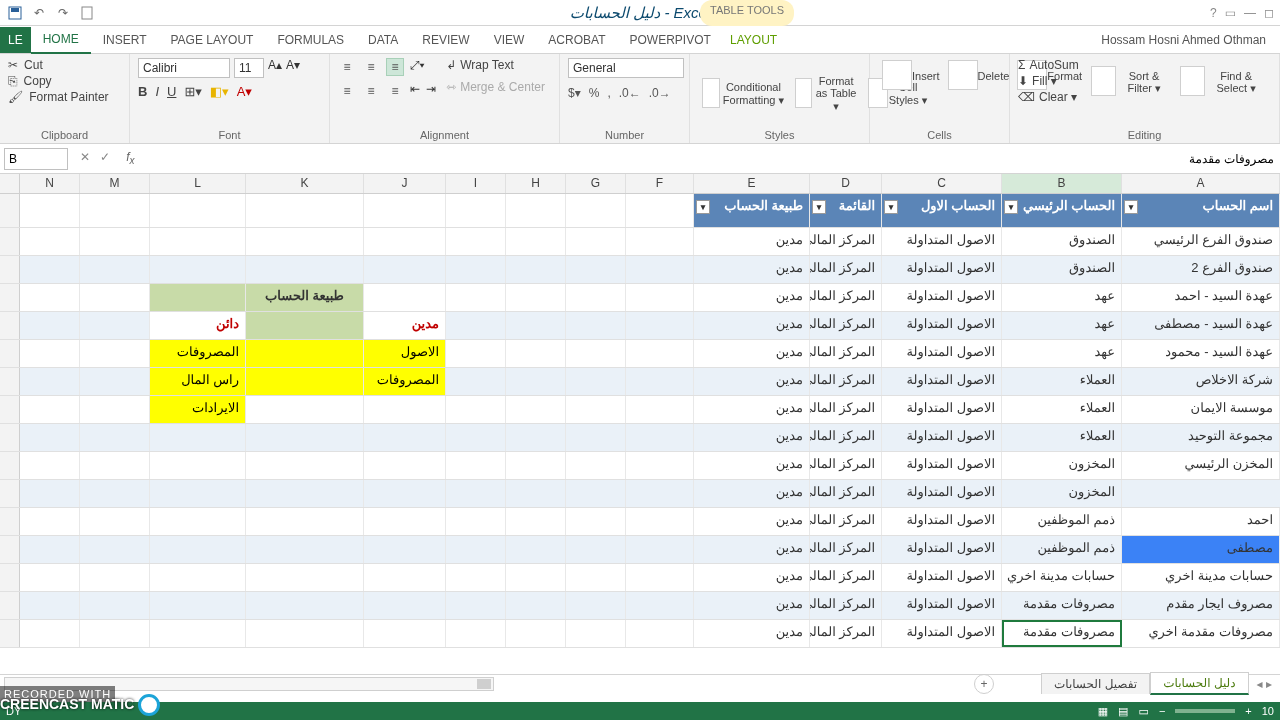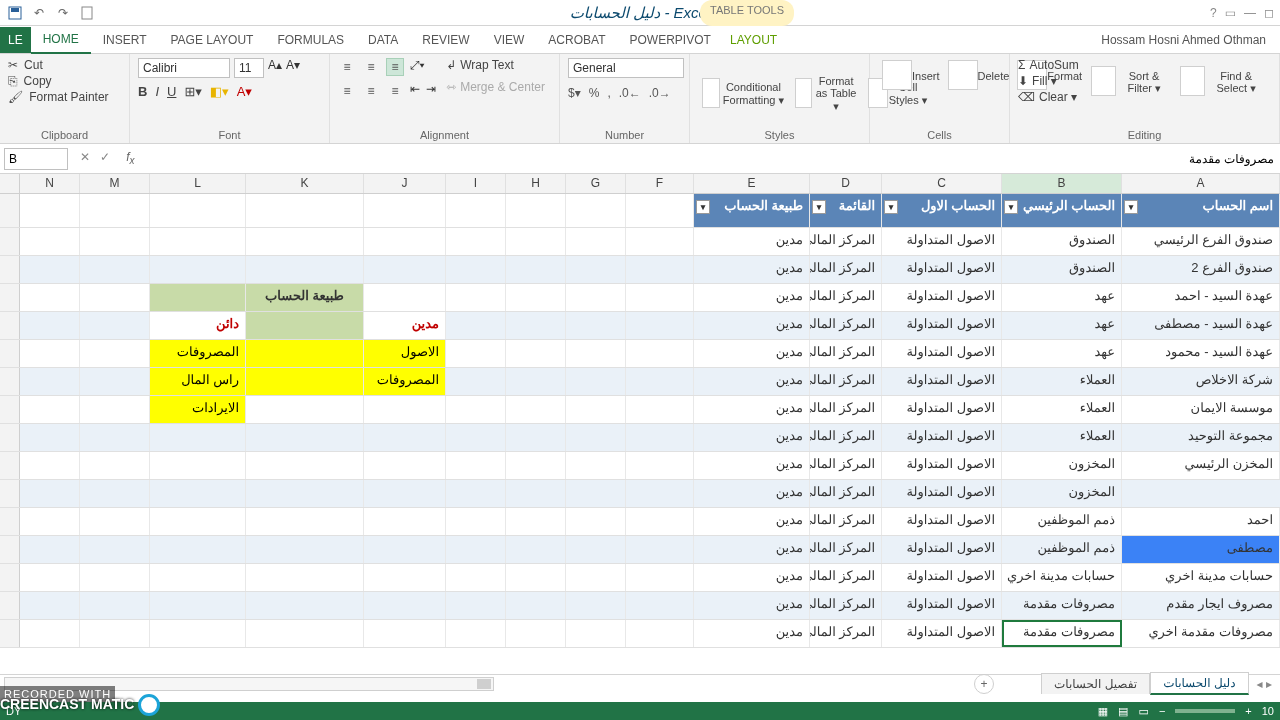--- a/index.html
+++ b/index.html
@@ -77,21 +77,21 @@
 
 .mini-hdr { background:#c8dba8; text-align:center; font-weight:600; color:#333;}
 .mini-red { color:#c00000; text-align:right; font-weight:600; background:#fff;}
 .mini-yel { background:#ffff00; color:#000; text-align:right;}
 
 
 .hscroll { height:18px; display:flex; align-items:center; border-top:1px solid #d4d4d4;}
 .hscroll-track { flex:0 0 490px; height:14px; border:1px solid #cfcfcf; margin-left:4px; position:relative; background:#f6f6f6;}
 .hscroll-thumb { position:absolute; right:2px; top:1px; width:14px; height:10px; background:#cfcfcf;}
 .sheet { padding:3px 12px; border:1px solid #cfcfcf; border-bottom:none; font-size:12px; background:#f3f3f3; color:#444;}
-.sheet.active { background:#fff; color:#0c4a6e; border-bottom:2px solid #217346;}
+.sheet.active { background:#fff; color:#4d7c0f; border-bottom:2px solid #217346;}
 .addsheet { width:20px; height:20px; border:1px solid #cfcfcf; border-radius:50%; text-align:center; line-height:18px; color:#666; margin-right:auto; margin-left:480px;}
 .status { position:absolute; bottom:0; left:0; right:0; height:18px; background:#217346; color:#fff; font-size:11px; display:flex; align-items:center; padding:0 6px;}
 .status .zoom { margin-left:auto; display:flex; align-items:center; gap:10px;}
 .watermark { position:absolute; left:0; bottom:18px; font-size:11px; color:#fff; background:rgba(0,0,0,0.5); padding:2px 4px; letter-spacing:1px;}
 .watermark2 { position:absolute; left:0; bottom:4px; font-size:14px; color:#fff; font-weight:bold; text-shadow:0 0 3px #000;}
 .wm-circle { display:inline-block; width:22px; height:22px; border:3px solid #1ca4d8; border-radius:50%; vertical-align:middle; background:#fff;}
 svg { display:block; }
 
 .ribbon .bigbtn { display:flex; flex-direction:row; align-items:center; font-size:11px; color:#444; padding:2px 4px; text-align:center; line-height:1.1;}
 .bigbtn .bico { width:30px; height:30px; border:1px solid #cfcfcf; margin-bottom:2px; background:#fff;}

